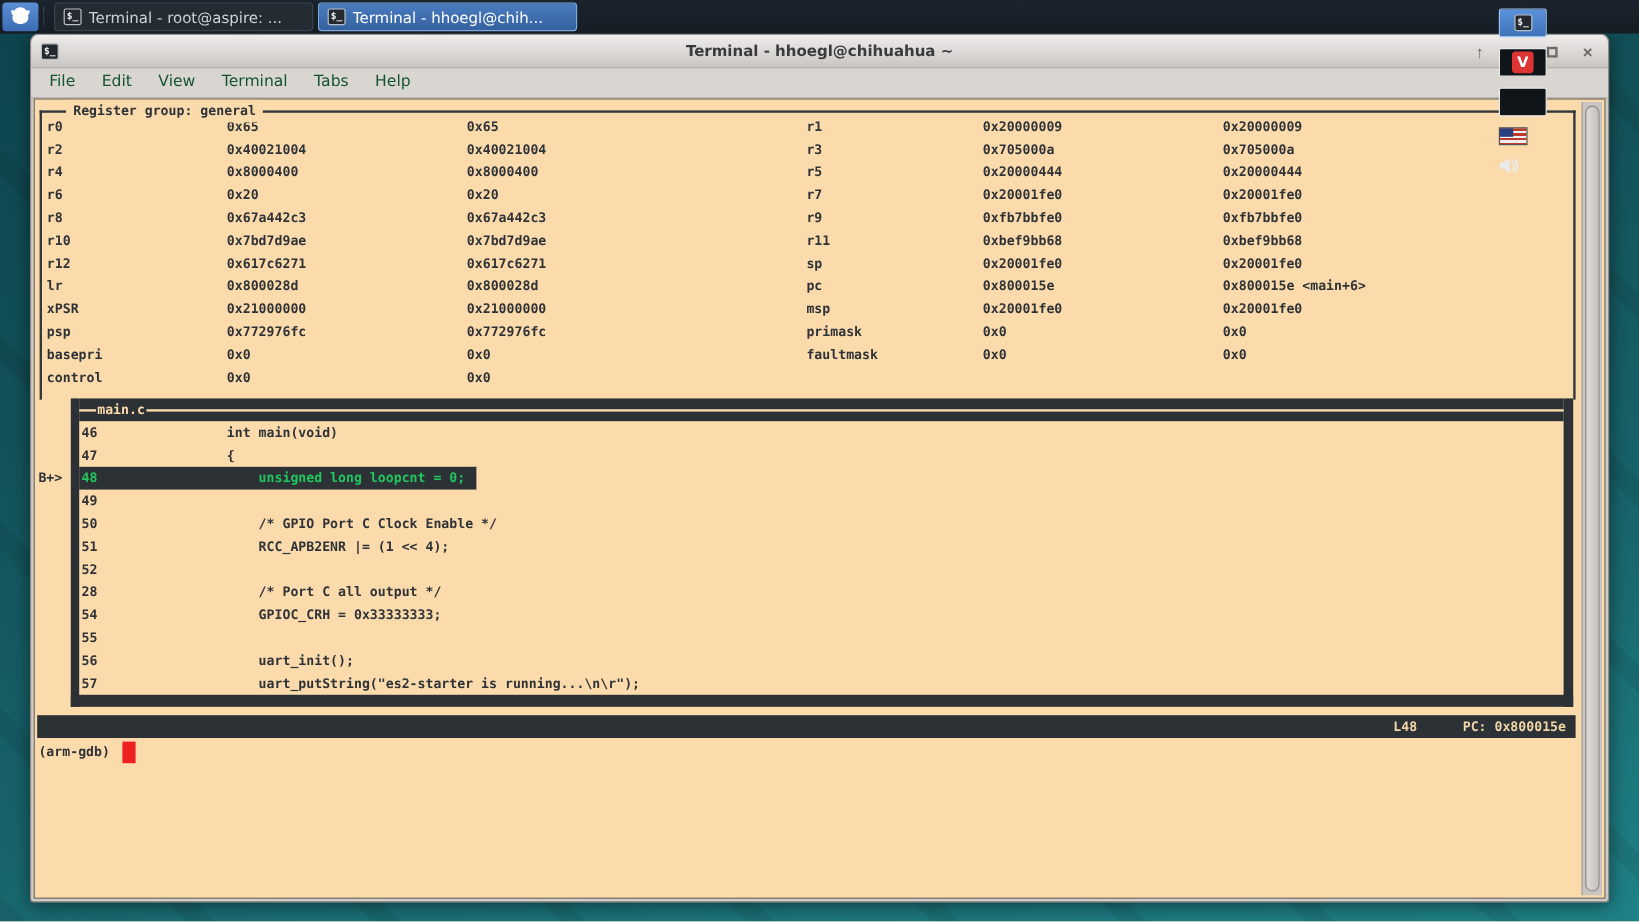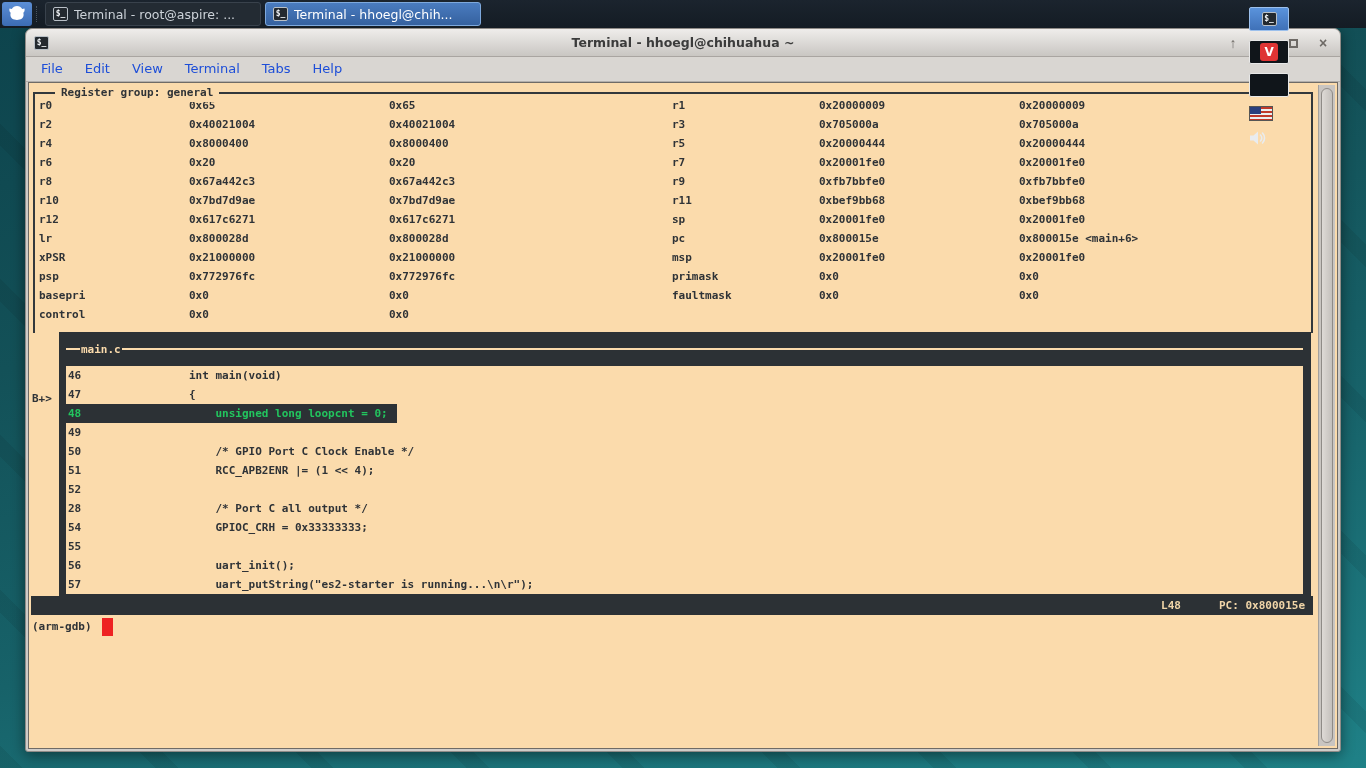--- a/index.html
+++ b/index.html
@@ -73,21 +73,21 @@
   }
   .win-controls { margin-left:auto; display:flex; align-items:center; gap:12px; z-index:2; }
   .wbtn { width:18px; height:18px; border:none; background:transparent; color:#6e6a66; font-size:14px;
     line-height:18px; text-align:center; cursor:pointer; font-weight:bold; padding:0; }
   .wbtn .box { display:inline-block; width:9px; height:9px; border:2px solid #6e6a66; }
   .wbtn .bar { display:inline-block; width:10px; height:3px; background:#6e6a66; margin-bottom:1px; }
   .menubar {
     height:25px; flex:0 0 auto; background:#d9d6d2; border-bottom:1px solid #b3afab;
     display:flex; align-items:center; padding-left:4px;
   }
-  .menu-item { padding:0 11px; font-size:13px; color:#1d4ed8; line-height:24px; cursor:pointer; }
+  .menu-item { padding:0 11px; font-size:13px; color:#14532d; line-height:24px; cursor:pointer; }
 
   
   .term {
     position:relative; flex:1; margin:0 2px 2px; background:#fbdbac; border:1px solid #6f6b66;
     font-family:"DejaVu Sans Mono", monospace; font-weight:bold; font-size:11px; line-height:19px; color:#2f3337;
     overflow:hidden;
   }
   .regbox {
     position:absolute; left:4px; top:9px; width:calc(100% - 28px); height:241px;
     border:2px solid #33383c; border-bottom:none;
@@ -99,21 +99,21 @@
   .reg-row { display:flex; white-space:pre; }
   .reg-row span { flex:0 0 auto; overflow:hidden; }
   .rc0 { width:150px; } .rc1 { width:200px; } .rc2 { width:283px; }
   .rc3 { width:147px; } .rc4 { width:200px; } .rc5 { width:auto; }
 
   .srcbox {
     position:absolute; left:30px; right:26px; top:249px;
     border-left:7px solid #2c3135; border-right:8px solid #2c3135; border-bottom:10px solid #2c3135;
     background:#fbdbac;
   }
-  .src-top { height:34px; background:#2c3135; color:#fbdbac; display:flex; align-items:center; }
+  .src-top { height:19px; background:#2c3135; color:#fbdbac; display:flex; align-items:center; }
   .src-top .hline { height:2px; background:#fbdbac; align-self:center; }
   .src-top .hl-l { width:14px; flex:0 0 auto; }
   .src-top .hl-r { flex:1; }
   .src-title { padding:0 1px; font-weight:bold; }
   .src-row { display:flex; height:19px; white-space:pre; }
   .src-inner { display:inline-flex; white-space:pre; padding-left:2px; }
   .src-row .num { display:inline-block; width:121px; flex:0 0 auto; }
   .src-inner.current { background:#2c3135; color:#22c55e; padding-right:9px; }
 
   .bp-marker { position:absolute; left:3px; top:306px; }

